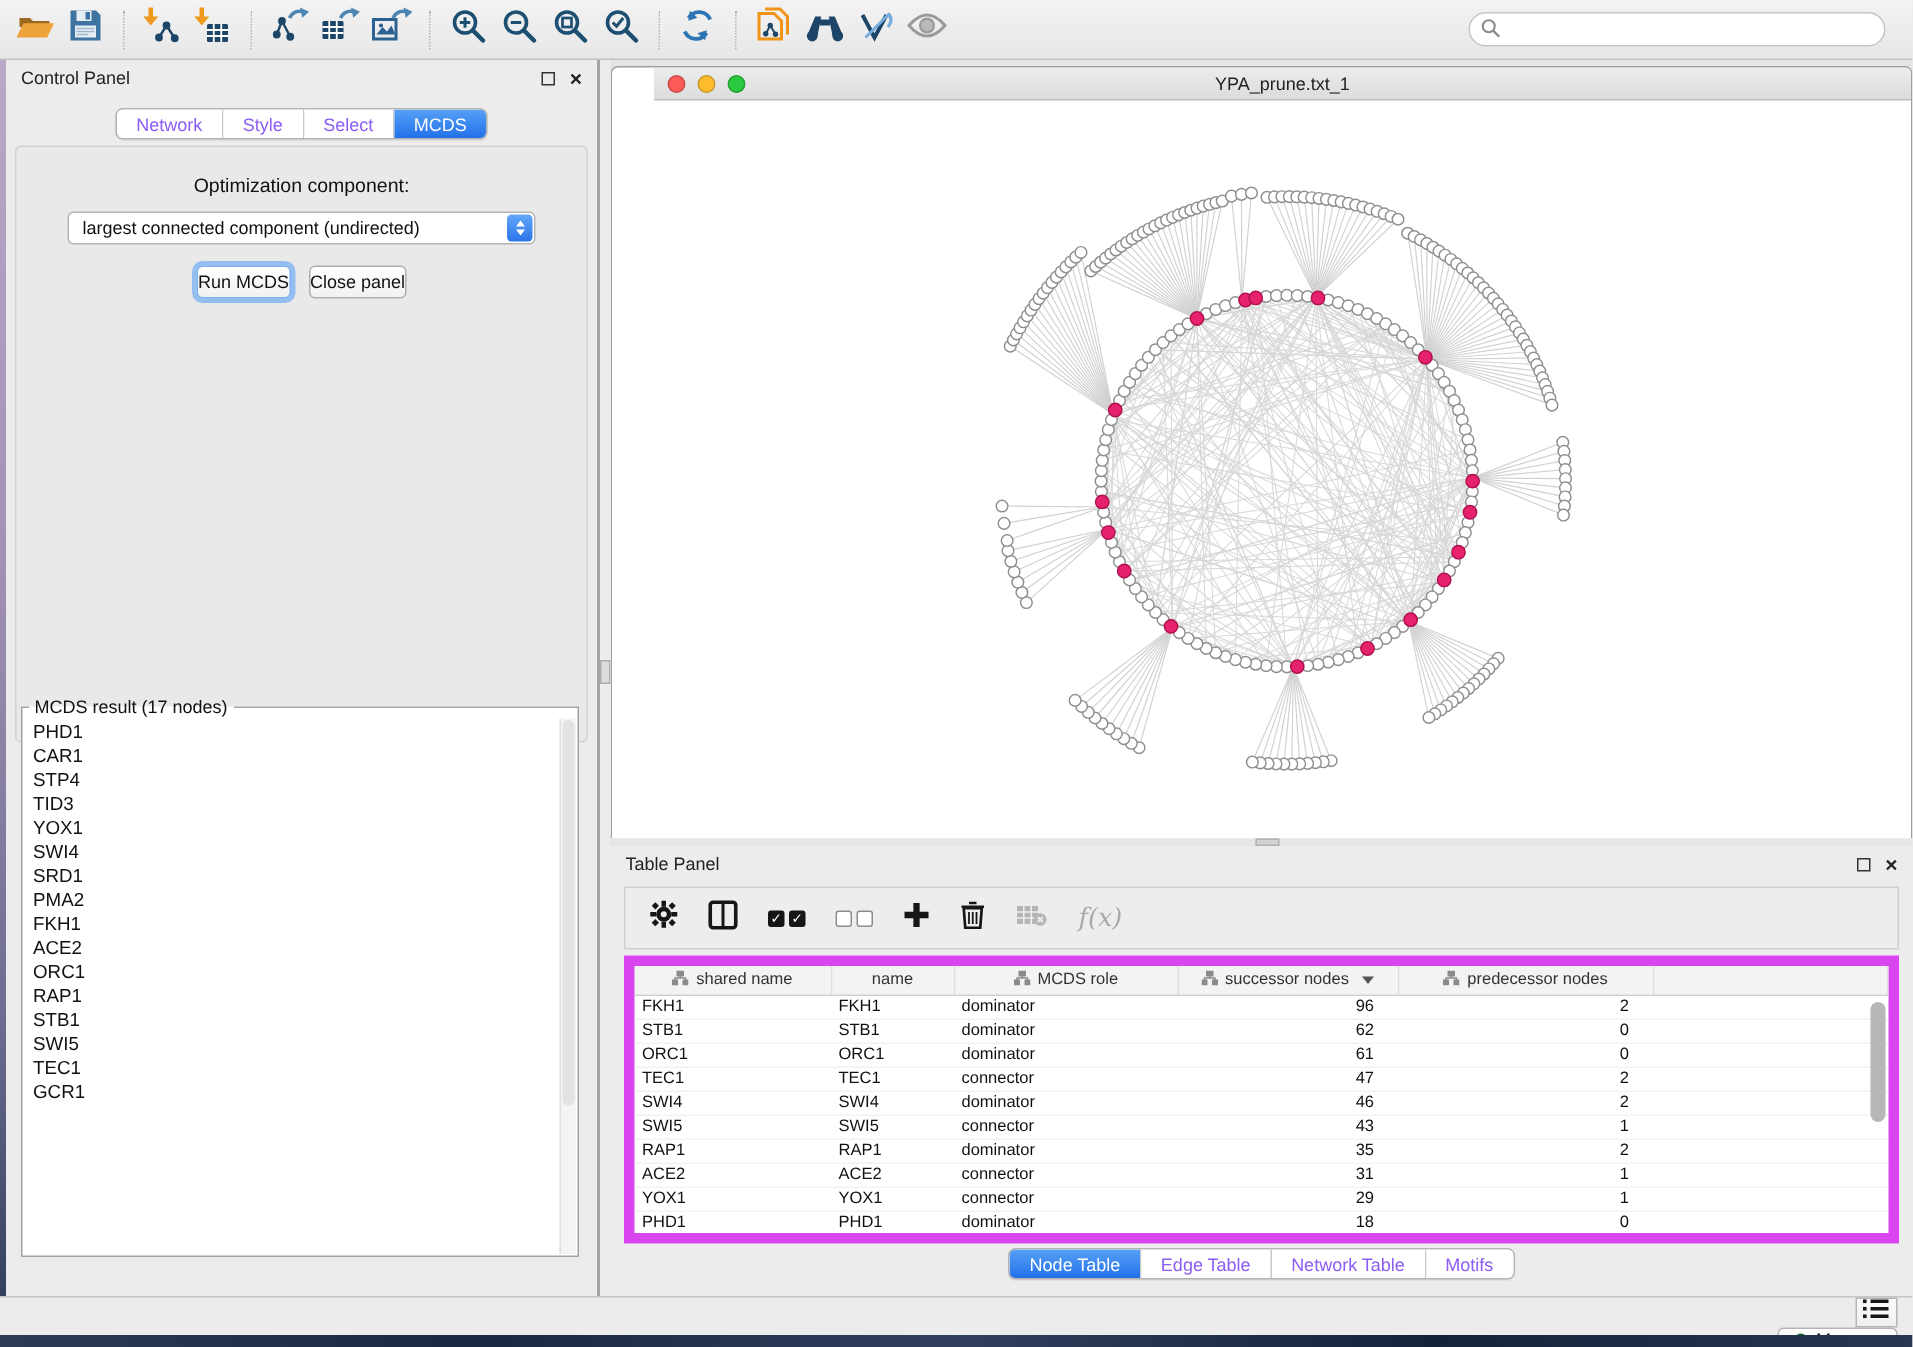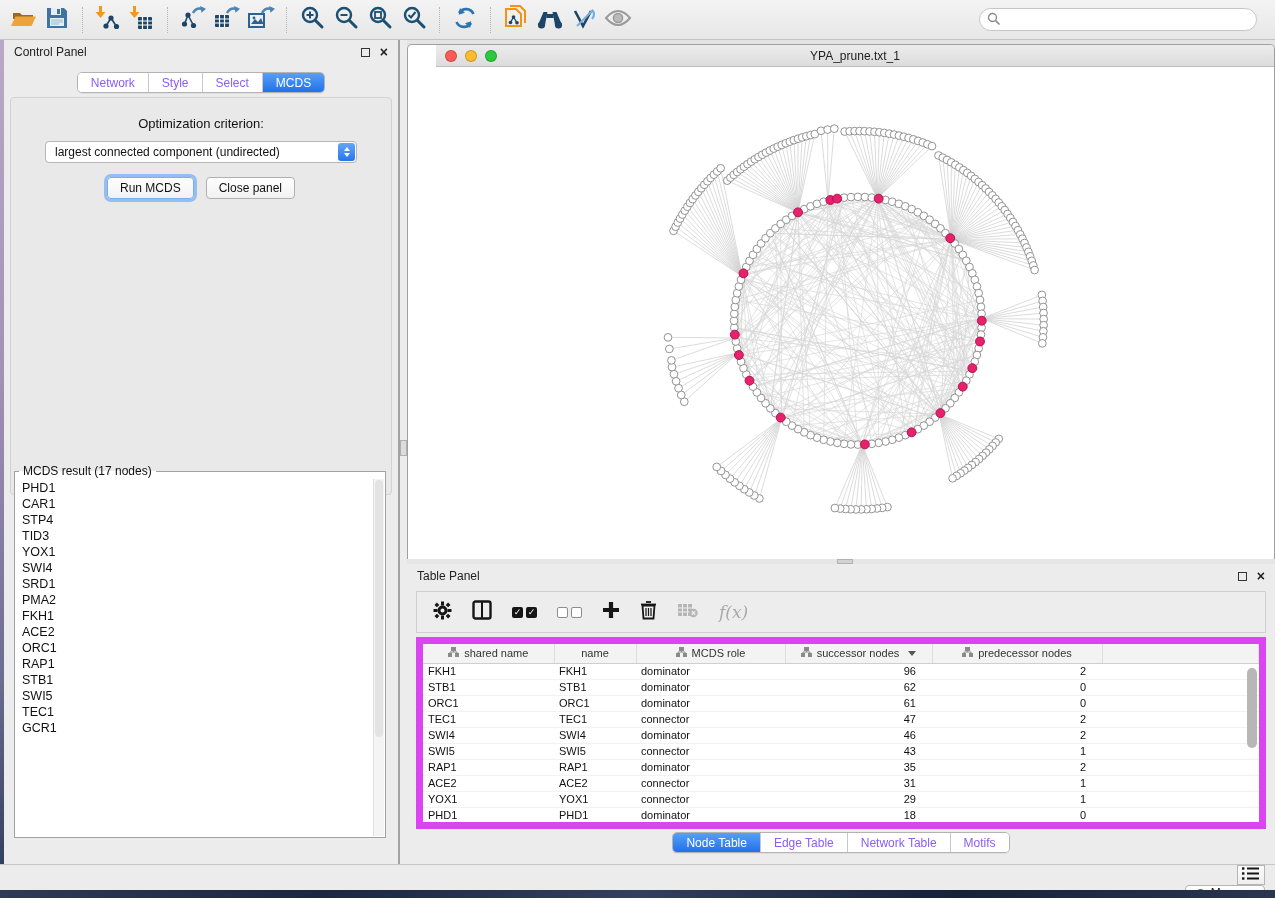--- a/index.html
+++ b/index.html
@@ -48,21 +48,21 @@
   .opt-label { text-align:center; margin-top:18px; font-size:13px; color:#111; }
   .mac-select { position:relative; width:312px; height:22px; margin:10px auto 0;
     background:#fff; border:1px solid #b6b6b6; border-radius:4px; font-size:12px;
     display:flex; align-items:center; padding:0 24px 0 9px; color:#111; white-space:nowrap; }
   .mac-select .stepper { position:absolute; right:1px; top:1px; width:17px; height:18px;
     border-radius:3px; background:linear-gradient(#63a7f8,#2a74ea);
     display:flex; flex-direction:column; align-items:center; justify-content:center; gap:2px; }
   .chev-up { width:0; height:0; border-left:3.5px solid transparent; border-right:3.5px solid transparent; border-bottom:4px solid #fff; }
   .chev-dn { width:0; height:0; border-left:3.5px solid transparent; border-right:3.5px solid transparent; border-top:4px solid #fff; }
   .btn-row { display:flex; justify-content:center; gap:12px; margin-top:14px; }
-  .mac-btn { height:22px; padding:0 12px; background:linear-gradient(#ffffff,#f1f1f1);
+  .mac-btn { height:22px; padding:0 0; background:linear-gradient(#ffffff,#f1f1f1);
     border:1px solid #b0b0b0; border-radius:4px; font-size:12px; color:#111;
     font-family:"Liberation Sans",sans-serif; cursor:default; }
   .mac-btn.focus-ring { box-shadow:0 0 0 3px rgba(105,168,245,.65); border-color:#7aaef0; }
 
   .result-group { position:absolute; left:10px; top:424px; width:372px; height:374px;
     border:1px solid #a2a2a2; background:#fff; }
   .result-group legend { font-size:12px; color:#111; padding:0 4px; margin-left:4px; background:transparent; }
   .mcds-list { list-style:none; padding:2px 0 0 7px; font-size:12.5px; color:#111; }
   .mcds-list li { line-height:16px; }
   .list-scroll { position:absolute; right:1px; top:1px; bottom:1px; width:11px;
@@ -292,21 +292,21 @@
     <div class="cp-tabs-row">
       <span class="seg-tabs" id="cp-tabs">
           <span class="seg-tab">Network</span>
           <span class="seg-tab">Style</span>
           <span class="seg-tab">Select</span>
           <span class="seg-tab active">MCDS</span>
         </span>
     </div>
 
     <div class="cp-card">
-      <div class="opt-label">Optimization criterion:</div>
+      <div class="opt-label">Optimization component:</div>
       <div class="mac-select">
         <span>largest connected component (undirected)</span>
         <span class="stepper">
             <span class="chev-up"></span>
             <span class="chev-dn"></span>
           </span>
       </div>
       <div class="btn-row">
         <button class="mac-btn focus-ring">Run MCDS</button>
         <button class="mac-btn">Close panel</button>

